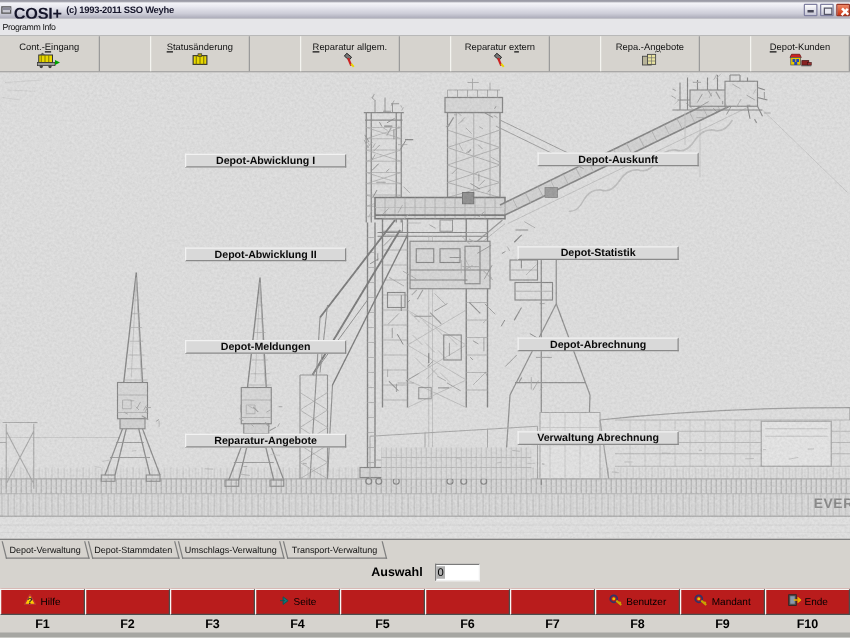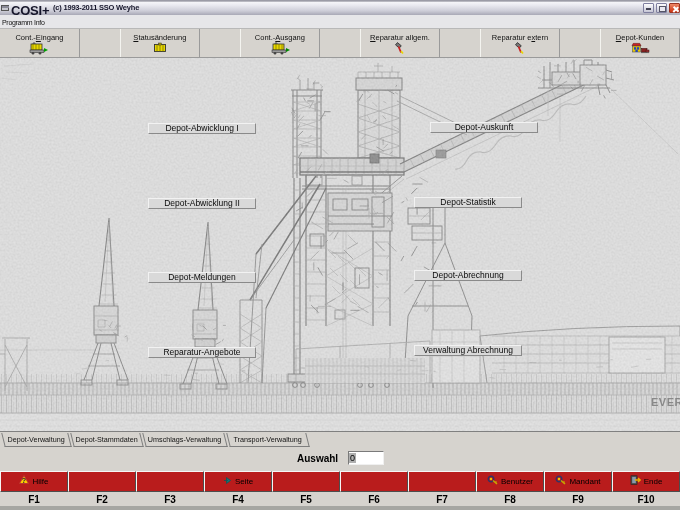--- a/index.html
+++ b/index.html
@@ -40,24 +40,24 @@
 .tbtn:first-child { border-left:none; }
 .tbtn .cap { display:block; margin-top:4px; white-space:nowrap; }
 .tbtn .ico { position:absolute; left:0; right:0; top:13px; height:13px; }
 .tbtn u { text-decoration:underline; }
 
 
 #canvas { position:absolute; left:0; top:58px; width:680px; height:373px; background:#d4d4d4; overflow:hidden; }
 #canvas svg { position:absolute; left:0; top:0; }
 
 
-.obtn { position:absolute; width:108px; height:11px; background:#d9d9d9;
+.obtn { position:absolute; width:129px; height:11px; background:#d9d9d9;
   border-top:1px solid #f2f2f2; border-left:1px solid #f2f2f2;
   border-bottom:1px solid #8a8a8a; border-right:1px solid #8a8a8a;
-  font-size:8.5px; font-weight:normal; color:#0a0a0a; text-align:center; line-height:9.5px; }
+  font-size:8.5px; font-weight:bold; color:#0a0a0a; text-align:center; line-height:9.5px; }
 
 
 #tabbar { position:absolute; left:0; top:431px; width:680px; height:17px; background:#d6d3ce;
   border-top:1px solid #808080; }
 .tab { position:absolute; top:1px; height:14px; background:#d6d3ce; border:1px solid #7e7e7e; border-top:none;
   transform:skewX(14deg); text-align:center; }
 .tab .tx { display:block; transform:skewX(-14deg); font-size:7.2px; color:#111; padding-top:2px; white-space:nowrap; }
 
 
 #ausrow { position:absolute; left:0; top:448px; width:680px; height:22px; background:#d6d3ce; }
@@ -120,52 +120,48 @@
           <svg width="14" height="12" viewBox="0 0 14 12">
             <rect x="1.5" y="2.5" width="11" height="7" fill="#e8d800" stroke="#333" stroke-width="0.9"></rect>
             <line x1="4" y1="2.5" x2="4" y2="9.5" stroke="#7a7000" stroke-width="0.8"></line>
             <line x1="7" y1="2.5" x2="7" y2="9.5" stroke="#7a7000" stroke-width="0.8"></line>
             <line x1="10" y1="2.5" x2="10" y2="9.5" stroke="#7a7000" stroke-width="0.8"></line>
             <rect x="5.4" y="1" width="3" height="2" fill="#b0a000" stroke="#333" stroke-width="0.5"></rect>
           </svg>
         </span>
       </div>
     <div class="tbtn">
-        <span class="cap">Cont.-<u>A</u>usgang</span>
-        <span class="ico" id="ic3">
-          <svg width="22" height="13" viewBox="0 0 22 13">
-            <rect x="4" y="2" width="11" height="6" fill="#e8d800" stroke="#333" stroke-width="0.8"></rect>
-            <line x1="7" y1="2" x2="7" y2="8" stroke="#7a7000" stroke-width="0.7"></line>
-            <line x1="10" y1="2" x2="10" y2="8" stroke="#7a7000" stroke-width="0.7"></line>
-            <line x1="13" y1="2" x2="13" y2="8" stroke="#7a7000" stroke-width="0.7"></line>
-            <rect x="3" y="8" width="14" height="2.5" fill="#9a9a9a" stroke="#333" stroke-width="0.6"></rect>
-            <circle cx="6" cy="11.2" r="1.3" fill="#444"></circle>
-            <circle cx="13" cy="11.2" r="1.3" fill="#444"></circle>
-            <path d="M17,6 l4,2 l-4,2 z" fill="#008800"></path>
-            <path d="M7,0 l2,2 h-4 z" fill="#555"></path>
-          </svg>
-        </span>
-      </div>
-    <div class="tbtn">
         <span class="cap"><u>R</u>eparatur allgem.</span>
         <span class="ico" id="ic4">
           <svg width="13" height="13" viewBox="0 0 13 13">
             <path d="M3,1.5 l5,0 l0,3 l-5,0 z" fill="#777" stroke="#222" stroke-width="0.7" transform="rotate(40 5 3)"></path>
             <path d="M5.5,4.5 l2.5,6" stroke="#cc2222" stroke-width="1.8"></path>
             <path d="M8,9 l2,2.5" stroke="#e8d800" stroke-width="1.6"></path>
           </svg>
         </span>
       </div>
     <div class="tbtn">
         <span class="cap">Reparatur e<u>x</u>tern</span>
         <span class="ico" id="ic5">
           <svg width="13" height="13" viewBox="0 0 13 13">
             <path d="M3,1.5 l5,0 l0,3 l-5,0 z" fill="#777" stroke="#222" stroke-width="0.7" transform="rotate(40 5 3)"></path>
             <path d="M5.5,4.5 l2.5,6" stroke="#cc2222" stroke-width="1.8"></path>
             <path d="M8,9 l2,2.5" stroke="#e8d800" stroke-width="1.6"></path>
+          </svg>
+        </span>
+      </div>
+    <div class="tbtn">
+        <span class="cap">Repa.-An<u>g</u>ebote</span>
+        <span class="ico" id="ic6">
+          <svg width="13" height="12" viewBox="0 0 13 12">
+            <rect x="1" y="3" width="7" height="7" fill="#b8b49a" stroke="#444" stroke-width="0.7"></rect>
+            <rect x="5" y="1.5" width="6.5" height="8" fill="#e8e2a0" stroke="#444" stroke-width="0.7"></rect>
+            <line x1="5" y1="4.2" x2="11.5" y2="4.2" stroke="#666" stroke-width="0.5"></line>
+            <line x1="5" y1="6.8" x2="11.5" y2="6.8" stroke="#666" stroke-width="0.5"></line>
+            <line x1="8.2" y1="1.5" x2="8.2" y2="9.5" stroke="#666" stroke-width="0.5"></line>
           </svg>
         </span>
       </div>
     <div class="tbtn">
         <span class="cap"><u>D</u>epot-Kunden</span>
         <span class="ico" id="ic7">
           <svg width="22" height="13" viewBox="0 0 22 13">
             <path d="M3,4 h9 l-1.2,-2.6 h-6.6 z" fill="#cc2222" stroke="#661111" stroke-width="0.6"></path>
             <rect x="3.6" y="4" width="7.8" height="6" fill="#e8c800" stroke="#555" stroke-width="0.6"></rect>
             <rect x="5" y="5.2" width="2.2" height="2.4" fill="#2244bb"></rect>

